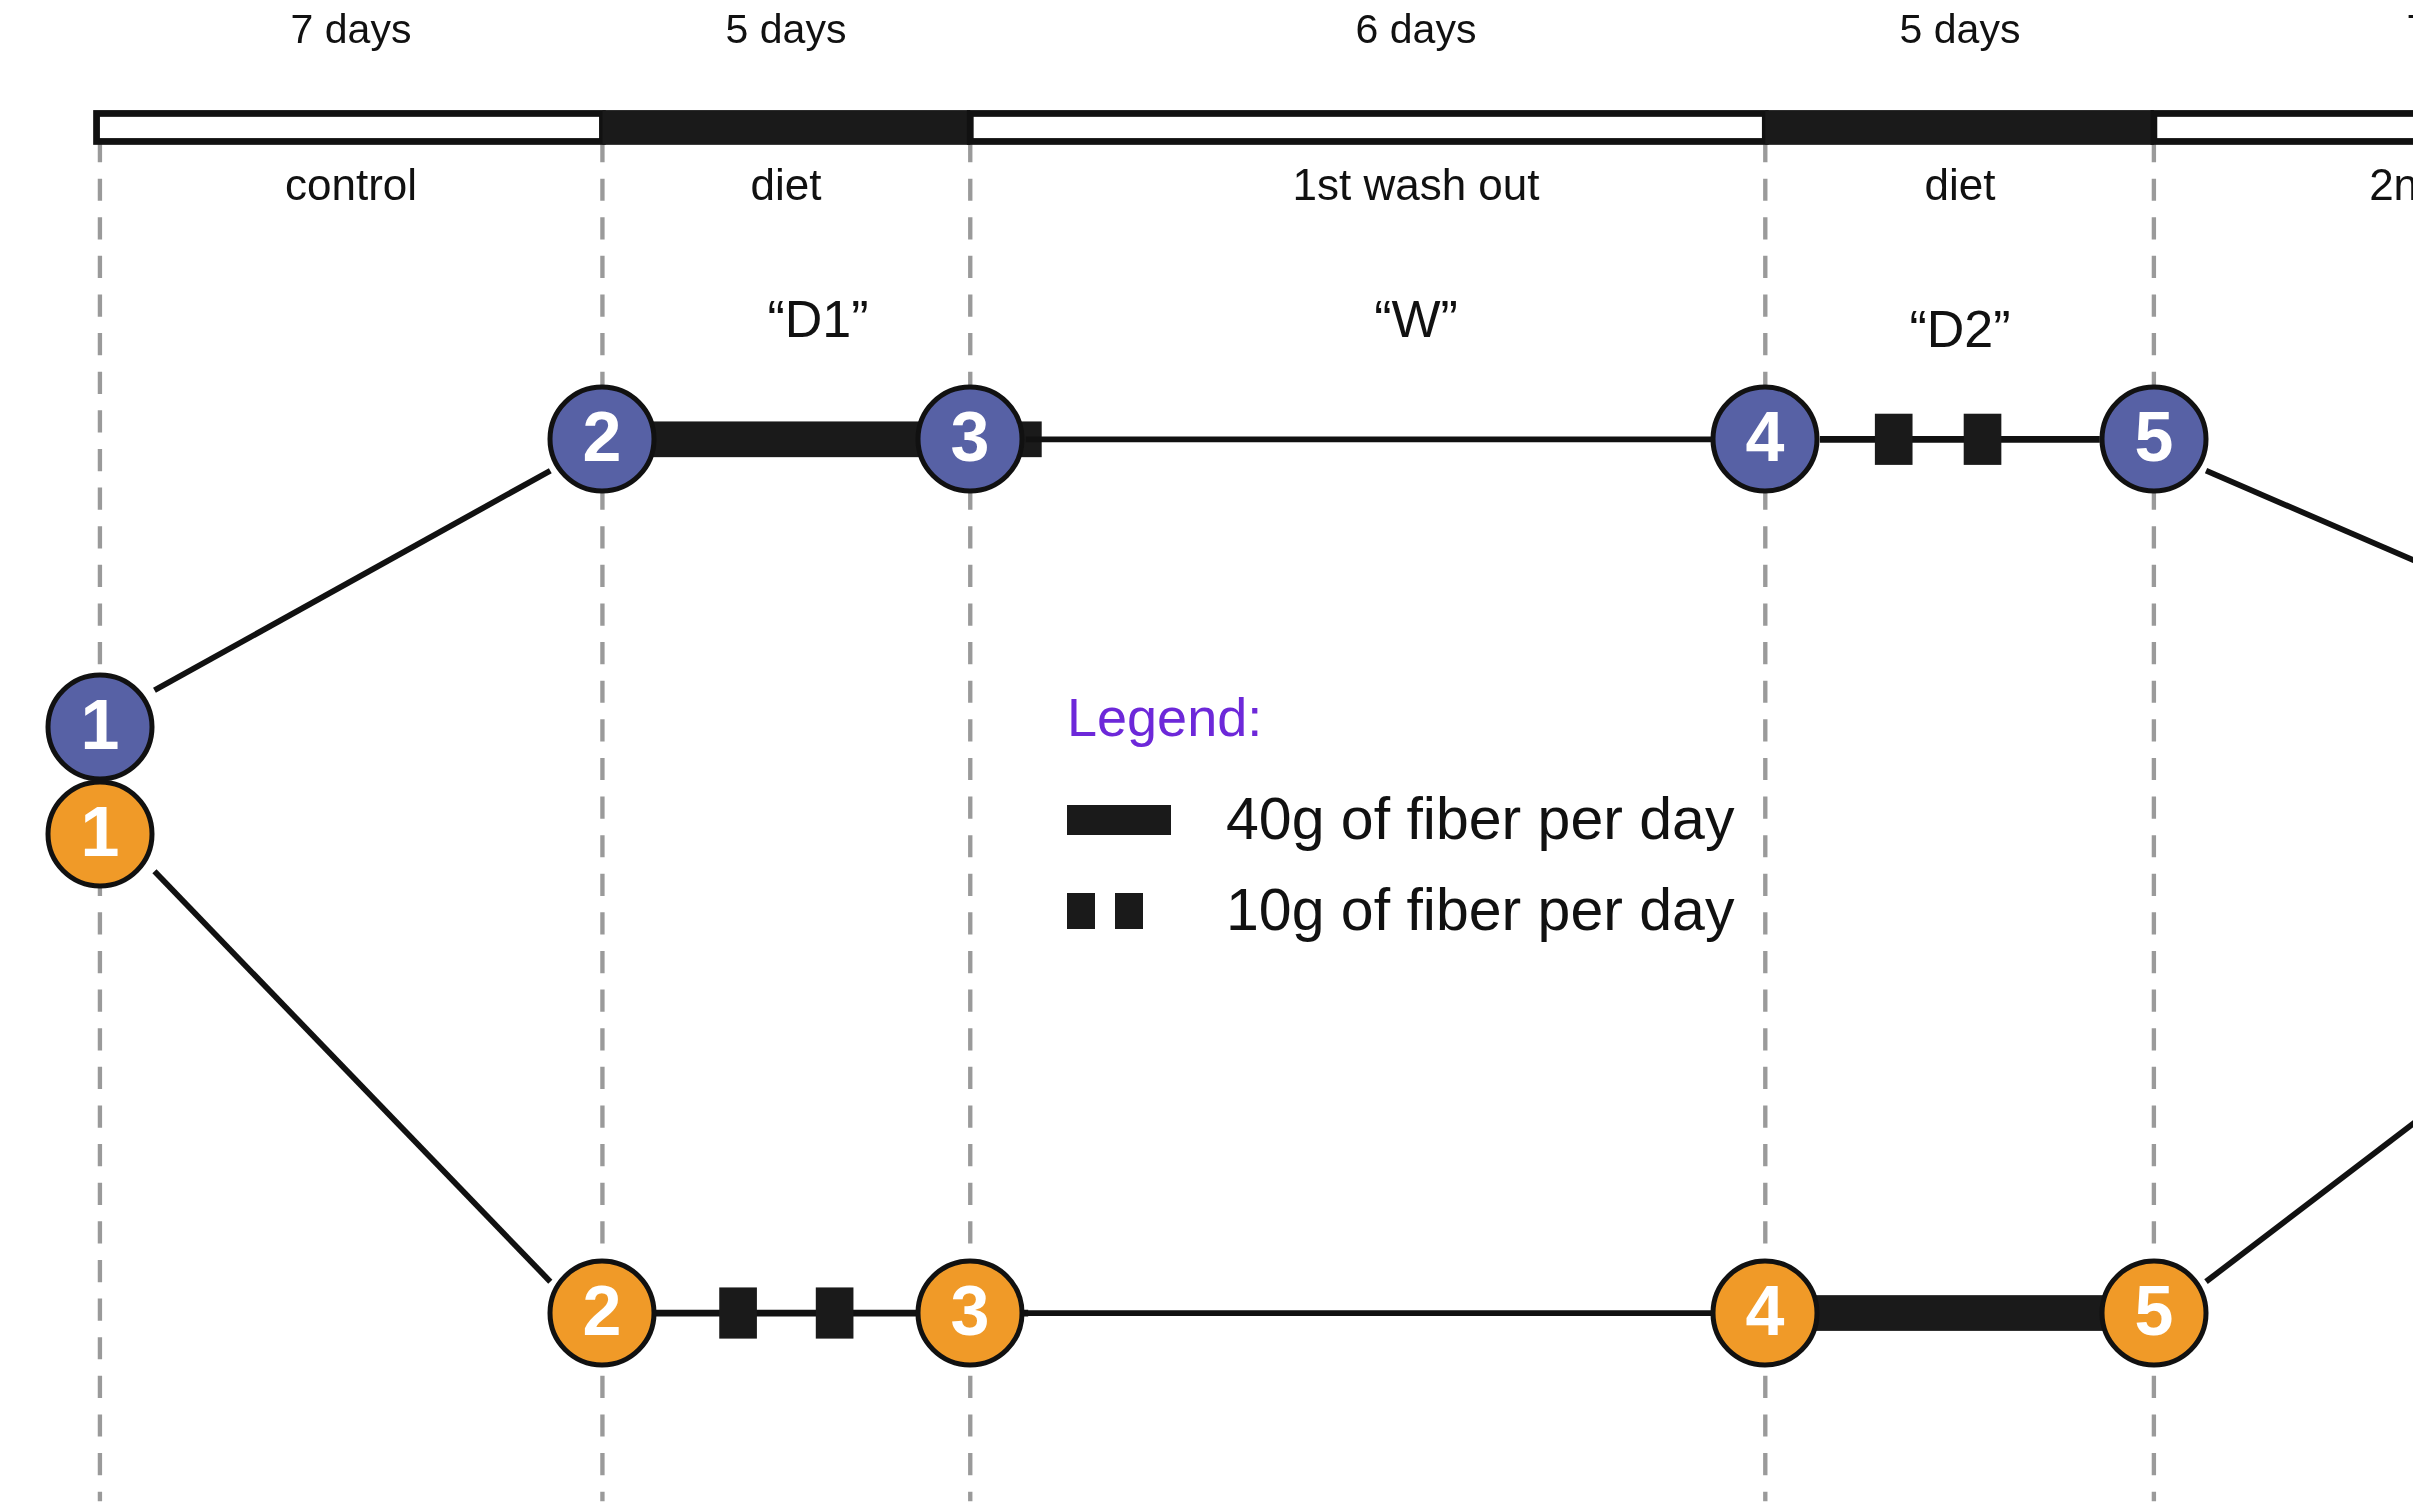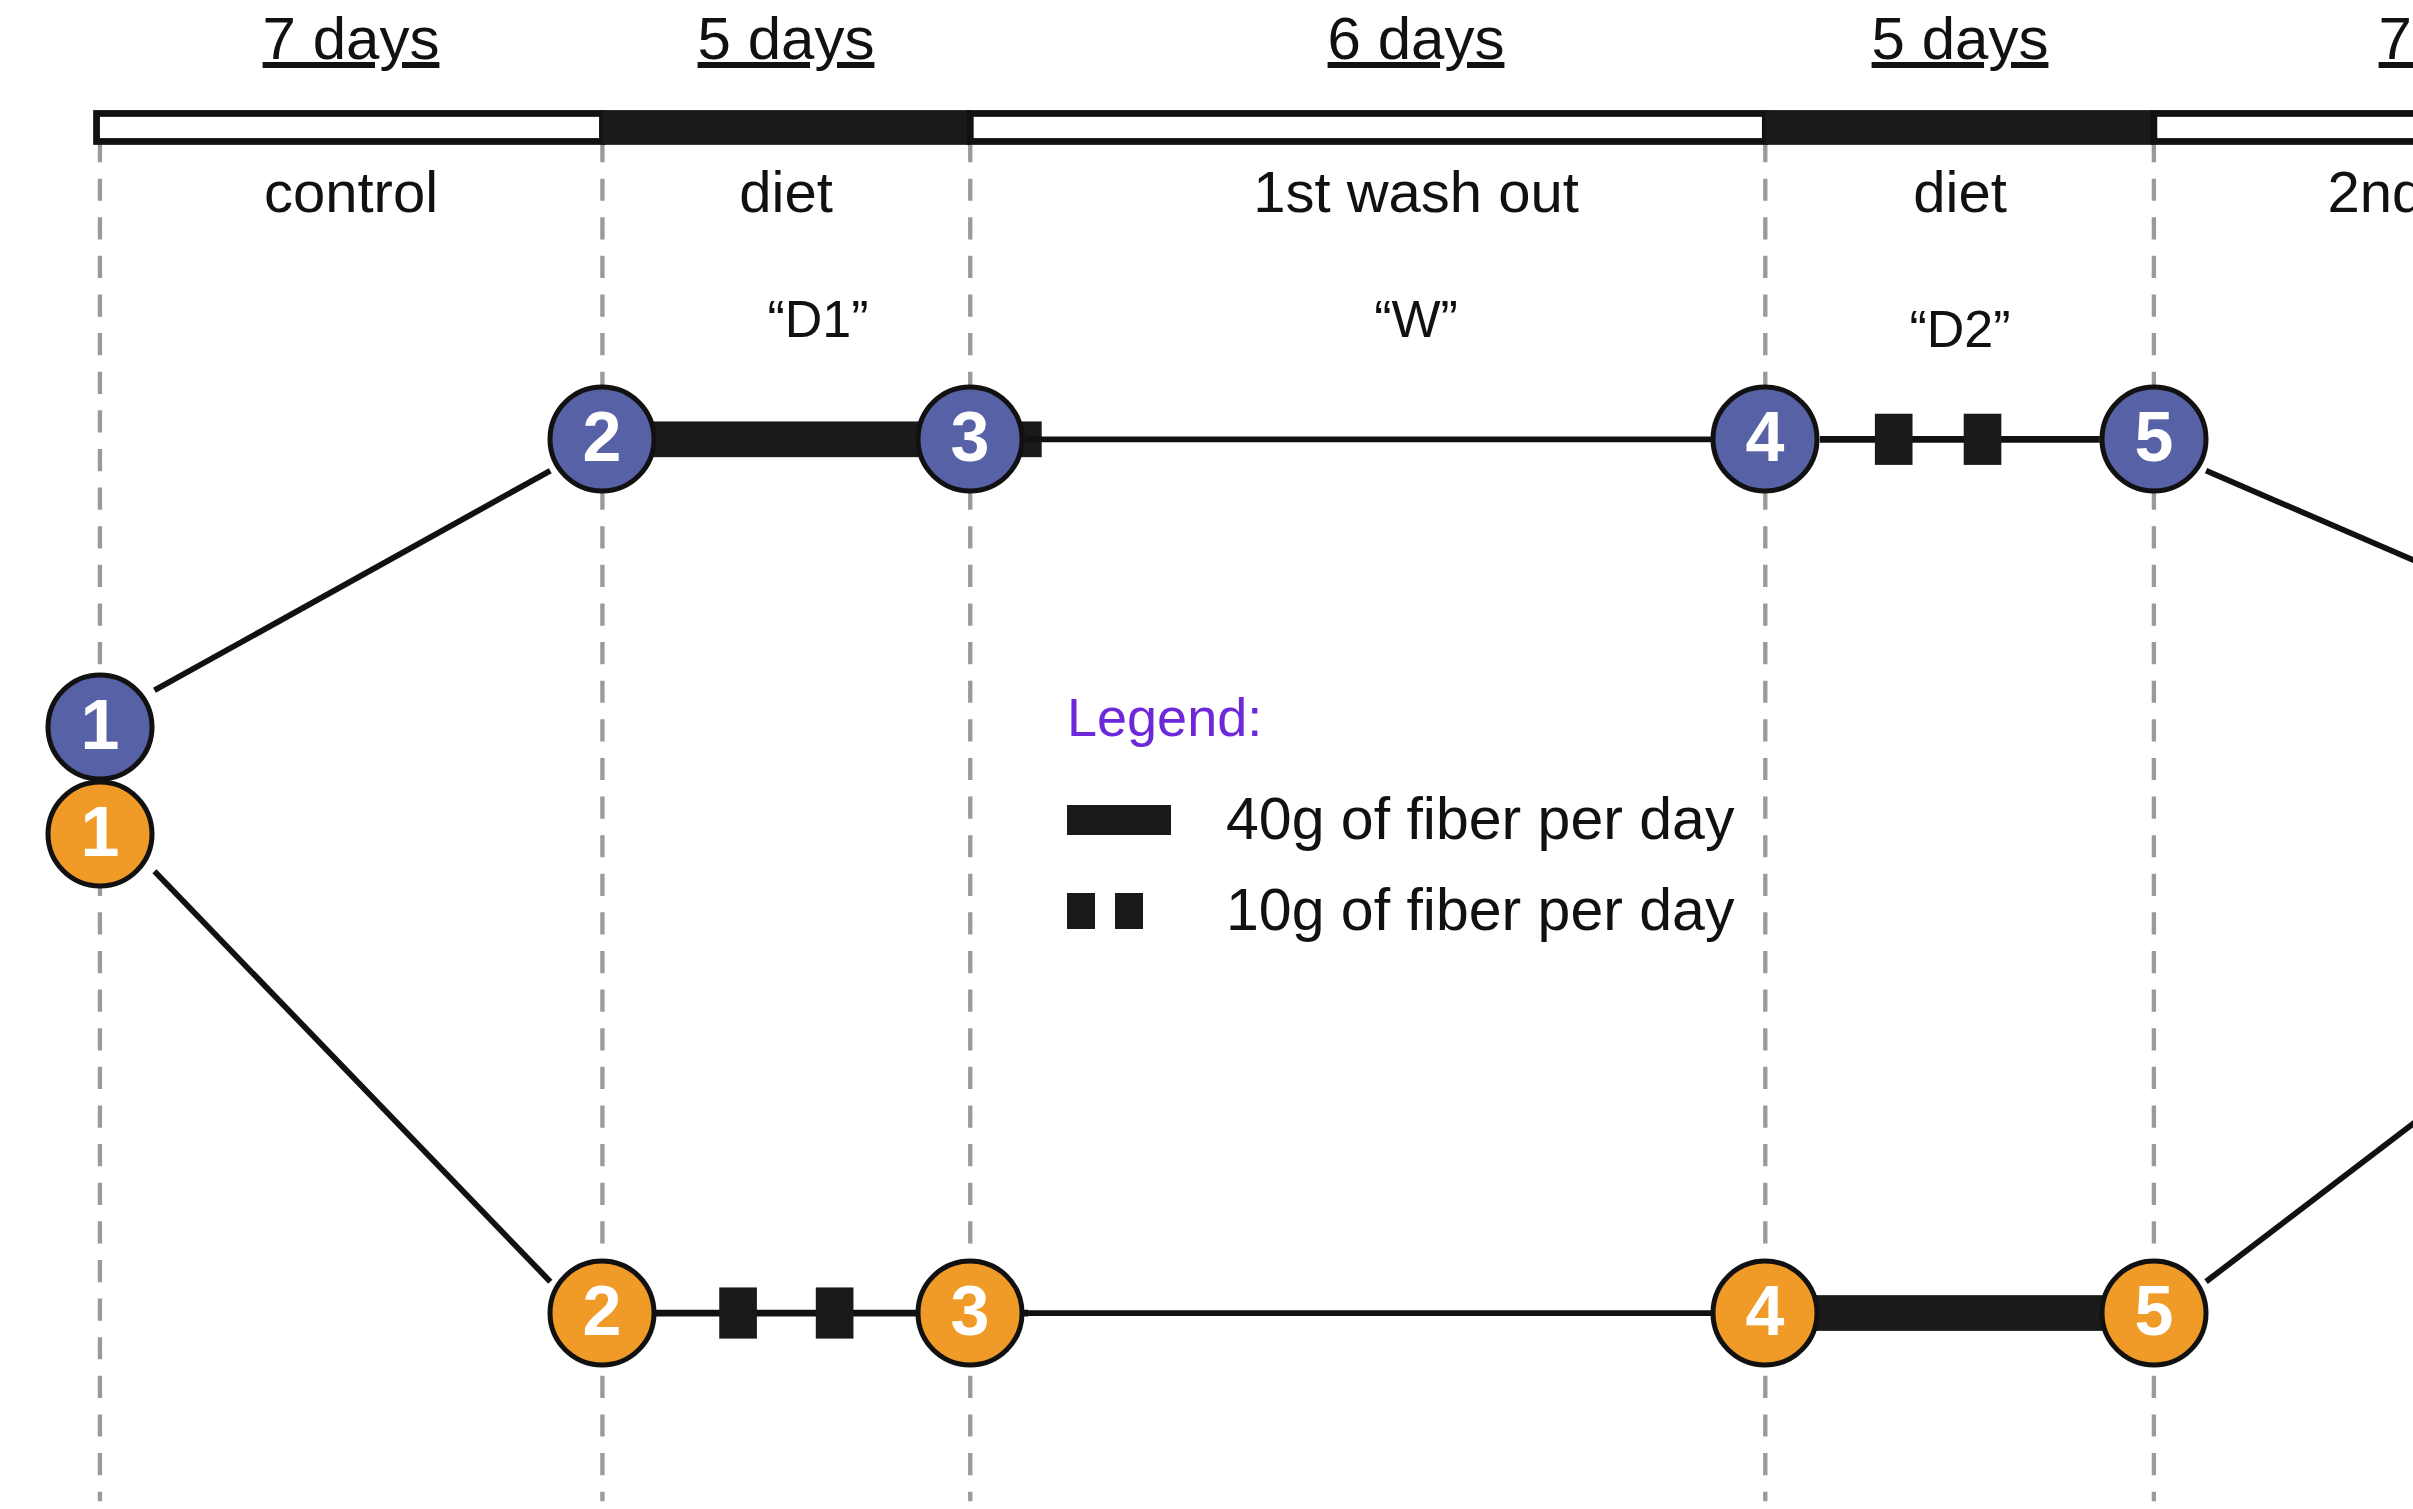--- a/index.html
+++ b/index.html
@@ -3,24 +3,24 @@
 <meta charset="utf-8">
 <style>
   html,body{margin:0;padding:0;background:#fff;}
   body{width:2877px;height:1510px;position:relative;overflow:hidden;
        font-family:"Liberation Sans","DejaVu Sans",sans-serif;color:#111;}
   #stage{position:absolute;left:0;top:0;width:2877px;height:1510px;}
   svg.layer{position:absolute;left:0;top:0;width:2877px;height:1510px;overflow:visible;}
 
   
   .dur-label{position:absolute;transform:translateX(-50%);
-      font-size:60px;line-height:1;white-space:nowrap;color:#111;text-decoration:underline;}
+      font-size:41px;line-height:1;white-space:nowrap;color:#111;}
   
   .phase-label{position:absolute;transform:translateX(-50%);
-      font-size:58px;line-height:1;white-space:nowrap;color:#111;}
+      font-size:44px;line-height:1;white-space:nowrap;color:#111;}
   
   .code-label{position:absolute;transform:translateX(-50%);
       font-size:52px;line-height:1;white-space:nowrap;color:#111;}
 
   
   .node{position:absolute;transform:translate(-50%,-50%);
       width:109px;height:109px;border-radius:50%;
       border:5.3px solid #111;box-sizing:border-box;
       display:flex;align-items:center;justify-content:center;
       color:#fff;font-size:70px;font-weight:bold;line-height:1;}

